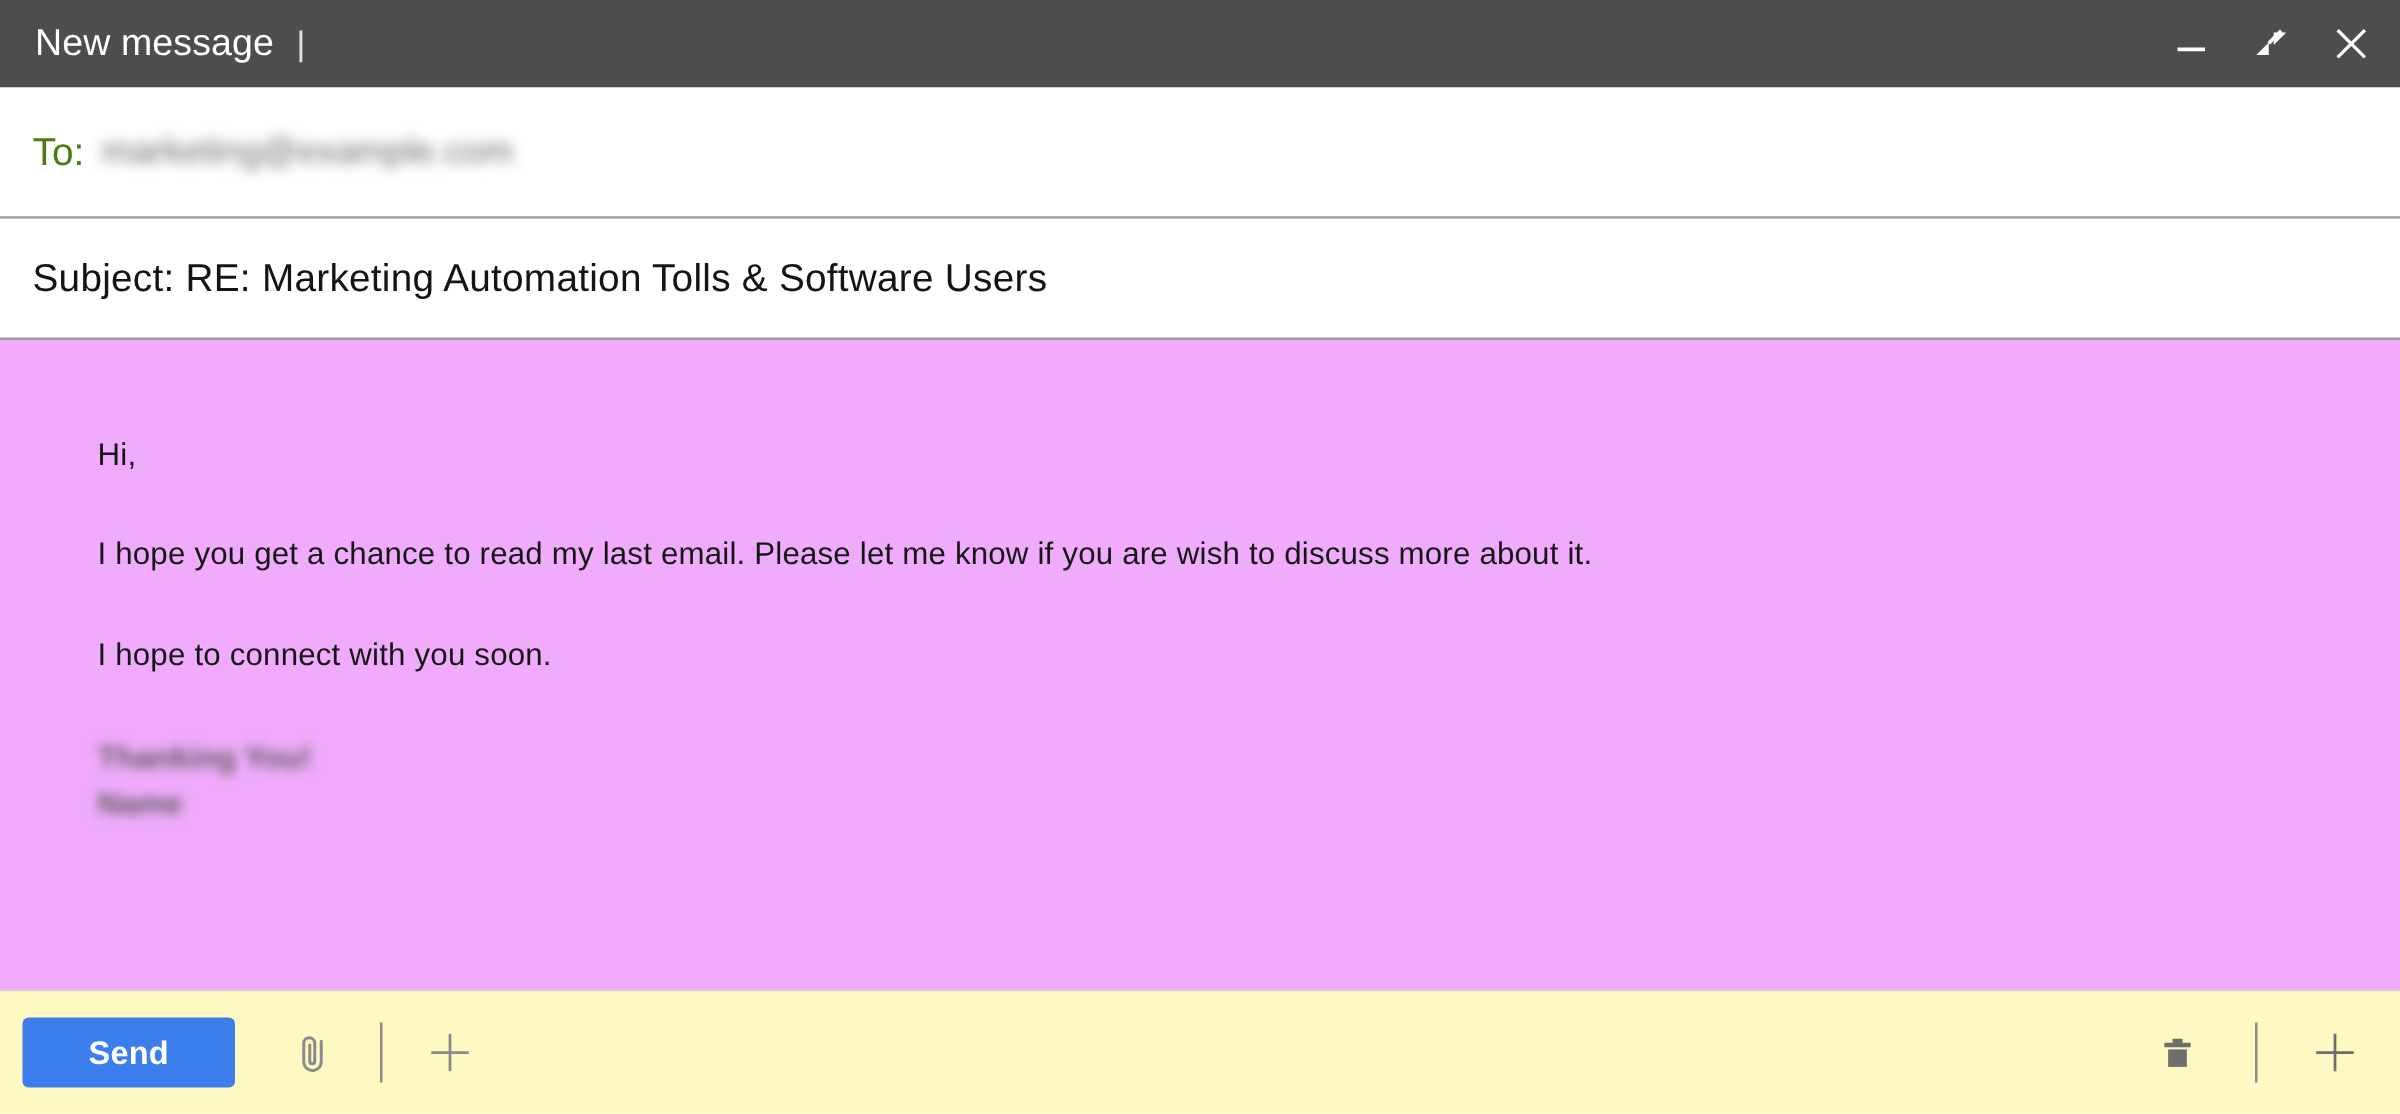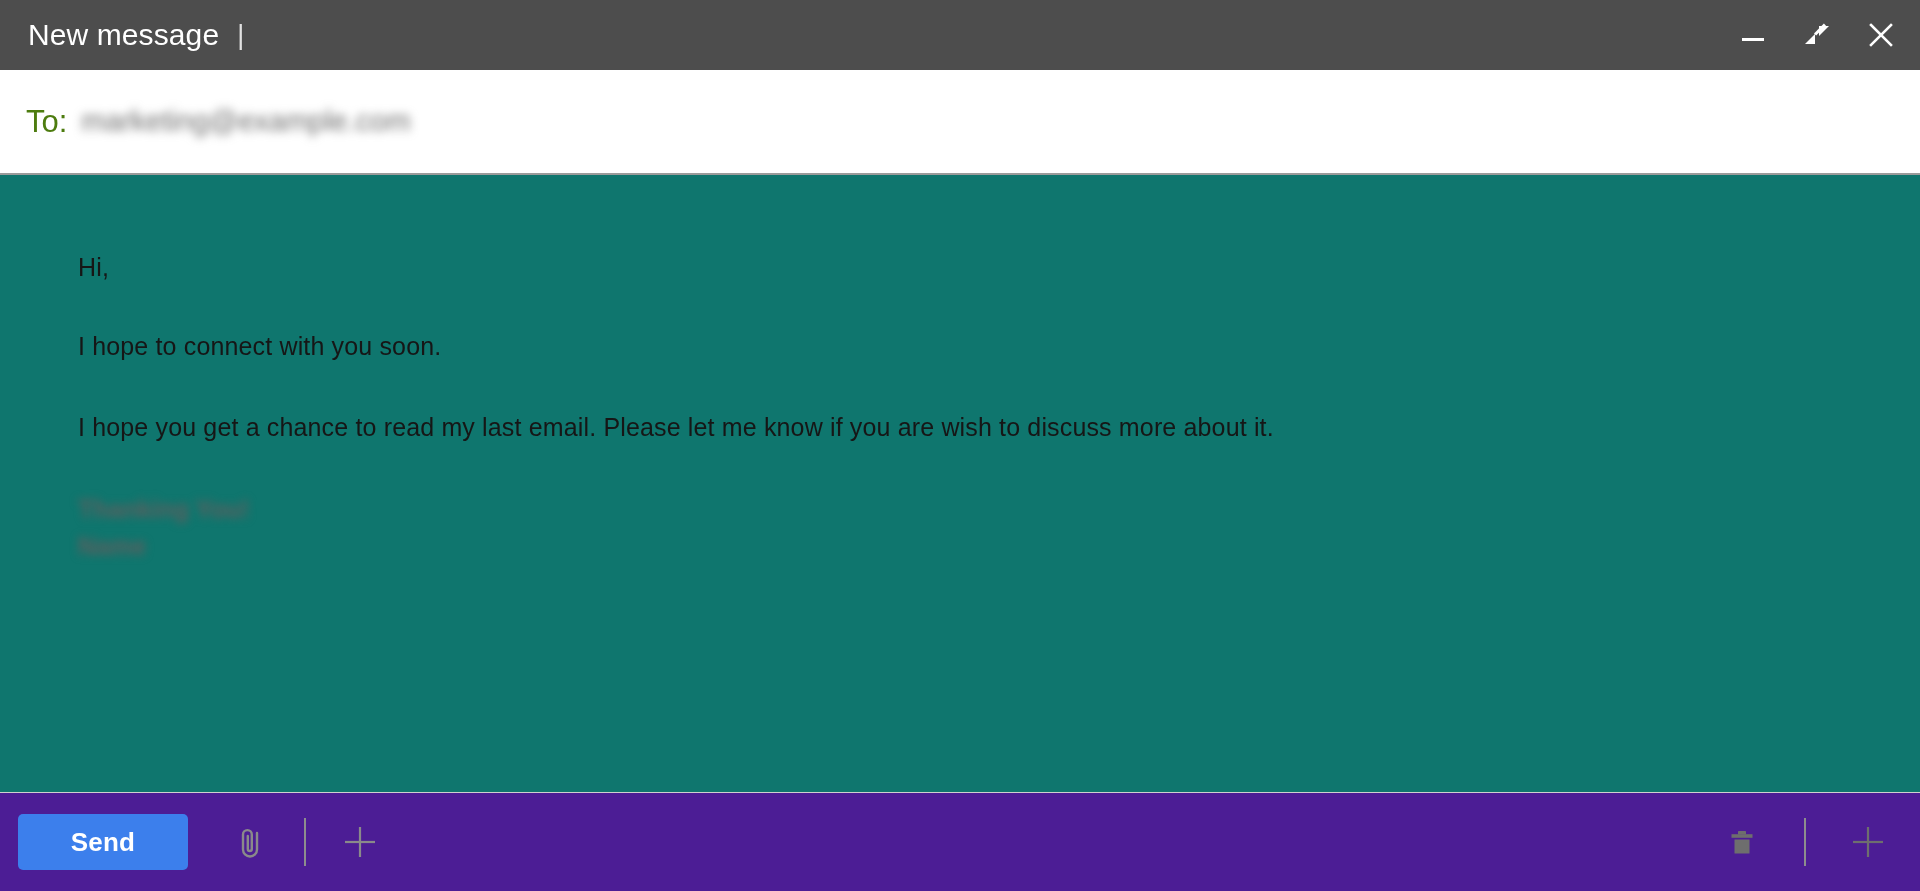--- a/index.html
+++ b/index.html
@@ -103,21 +103,21 @@
     color: #141414;
     font-weight: 400;
     white-space: nowrap;
     letter-spacing: 0.2px;
   }
 
   
   .body-area {
     position: relative;
     flex: 1 1 auto;
-    background: #0f766e;
+    background: #f0abfc;
     padding: 76px 0 0 78px;
     overflow: hidden;
   }
   .para {
     font-size: 25px;
     line-height: 1.35;
     color: #161616;
     margin-bottom: 47px;
     letter-spacing: 0.15px;
   }
@@ -132,21 +132,21 @@
   .signature div {
     font-size: 25px;
     line-height: 1.45;
     color: #5e5e5e;
     font-weight: 600;
   }
 
   
   .toolbar {
     height: 99px;
-    background: #4c1d95;
+    background: #fef9c3;
     border-top: 1px solid #d0d0d0;
     display: flex;
     align-items: center;
     padding: 0 24px 0 18px;
     flex: 0 0 99px;
   }
   .toolbar-left, .toolbar-right {
     display: flex;
     align-items: center;
   }
@@ -230,25 +230,28 @@
         </span>
       </div>
     </div>
   </div>
 
   <div class="field-row field-to">
     <span class="field-label">To:</span>
     <span class="field-value-blurred" placeholder="Recipients">marketing@example.com</span>
   </div>
 
+  <div class="field-row field-subj">
+    <span class="subject-line" placeholder="Subject">Subject: RE: Marketing Automation Tolls &amp; Software Users</span>
+  </div>
 
   <div class="body-area">
     <div class="para">Hi,</div>
+    <div class="para">I hope you get a chance to read my last email. Please let me know if you are wish to discuss more about it.</div>
     <div class="para">I hope to connect with you soon.</div>
-    <div class="para">I hope you get a chance to read my last email. Please let me know if you are wish to discuss more about it.</div>
 
     <div class="signature">
       <div>Thanking You!</div>
       <div>Name</div>
     </div>
 
   </div>
 
   <div class="toolbar">
     <div class="toolbar-left">

